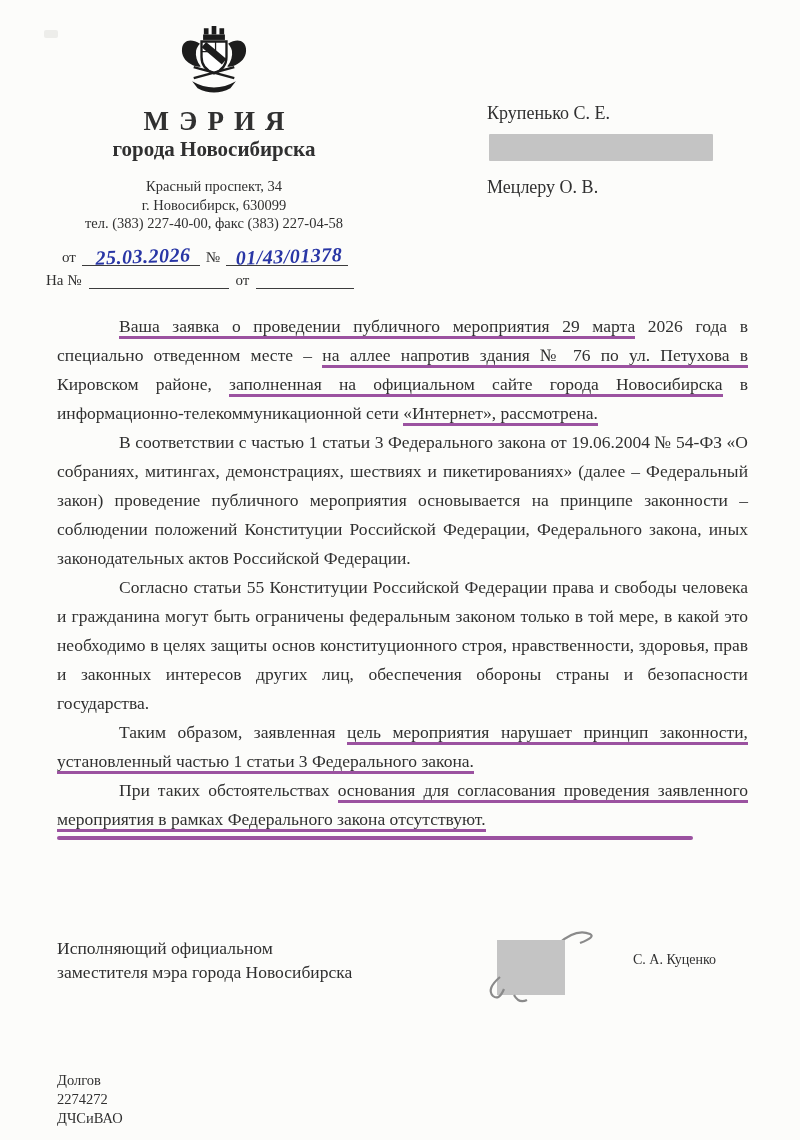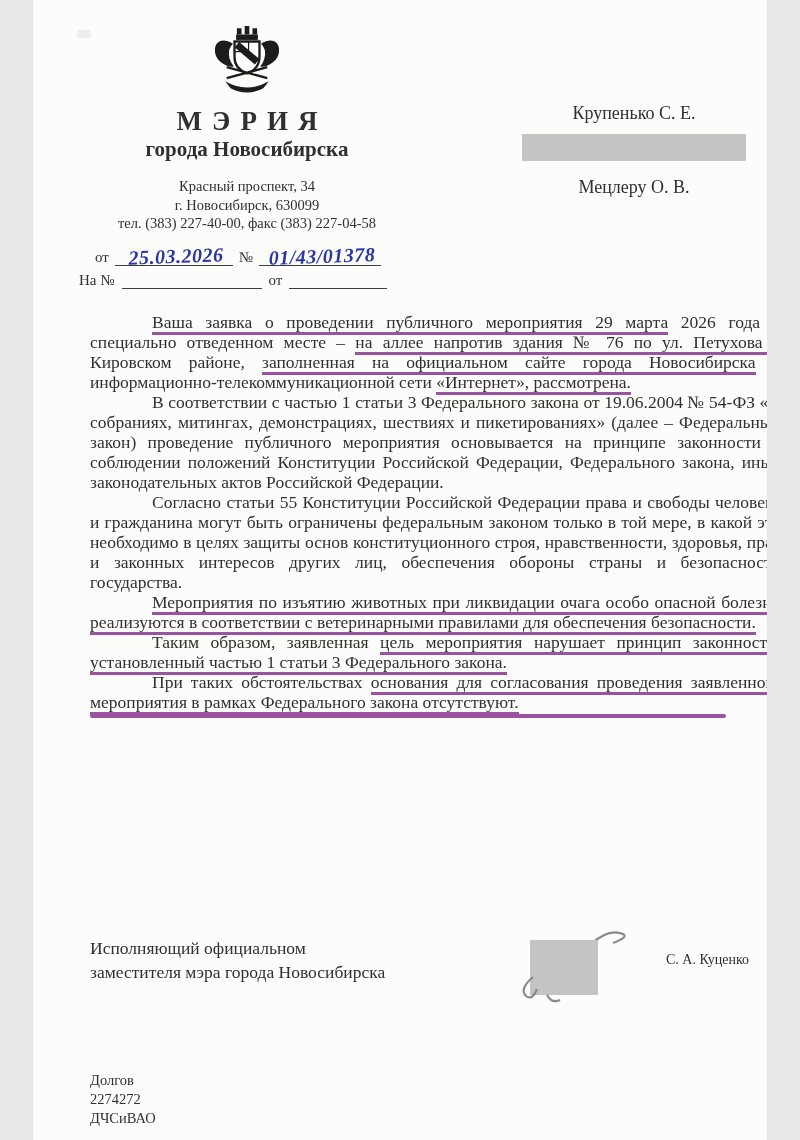--- a/index.html
+++ b/index.html
@@ -4,21 +4,21 @@
 <style>
   :root{
     --ul:#9b52a0;
     --ink:#2936a5;
     --redact:#c4c4c4;
     --text:#303030;
   }
   html,body{margin:0;padding:0;background:#e8e8e8;}
   .page{
     position:relative;
-    width:734px;height:1140px;
+    width:800px;height:1140px;
     background:#fcfcfa;
     margin:0 auto;
     overflow:hidden;
     font-family:"Liberation Serif", serif;
     color:var(--text);
   }
   .smudge{position:absolute;left:44px;top:30px;width:14px;height:8px;background:#ededea;border-radius:2px;}
 
   
   .letterhead{position:absolute;left:40px;top:22px;width:348px;text-align:center;}
@@ -32,27 +32,27 @@
   .hw-wrap.w1{width:118px;}
   .hw-wrap.w2{width:122px;}
   .hw{position:absolute;left:2px;bottom:-3px;width:100%;
       font-style:italic;font-weight:bold;color:var(--ink);
       font-size:20px;letter-spacing:0.5px;transform:rotate(-2deg);white-space:nowrap;}
   .refline{margin-top:4px;display:flex;align-items:flex-end;gap:7px;font-size:15px;padding-left:6px;}
   .refline .b1{width:140px;height:18px;}
   .refline .b2{width:98px;height:18px;}
 
   
-  .recipients{position:absolute;left:487px;top:103px;width:228px;text-align:center;font-size:18px;}
+  .recipients{position:absolute;left:487px;top:103px;width:228px;text-align:left;font-size:18px;}
   .redaction{width:224px;height:27px;background:var(--redact);margin:10px auto 0 auto;border-radius:1px;}
   .recipient2{margin-top:16px;}
 
   
   .body{position:absolute;left:57px;top:312px;width:691px;}
-  .para{margin:0;font-size:17.5px;line-height:20px;text-align:justify;text-indent:62px;}
+  .para{margin:0;font-size:17.5px;line-height:29px;text-align:justify;text-indent:62px;}
   .u{border-bottom:3.5px solid var(--ul);}
   .extra-ul{height:4px;background:var(--ul);width:92%;margin-top:2px;border-radius:2px;}
 
   
   .sig-left{position:absolute;left:57px;top:936px;font-size:17.5px;line-height:24px;}
   .sig-graphic{position:absolute;left:462px;top:922px;}
   .sig-name{position:absolute;left:633px;top:952px;font-size:14px;}
 
   
   .footer{position:absolute;left:57px;top:1071px;font-size:14.5px;line-height:19px;}
@@ -107,21 +107,20 @@
   <div class="recipients">
     <div>Крупенько С. Е.</div>
     <div class="redaction"></div>
     <div class="recipient2">Мецлеру О. В.</div>
   </div>
 
   <div class="body">
       <p class="para"><span class="u">Ваша заявка о проведении публичного мероприятия 29 марта</span><span> 2026 года в специально отведенном месте – </span><span class="u">на аллее напротив здания № 76 по ул. Петухова в</span><span> Кировском районе, </span><span class="u">заполненная на официальном сайте города Новосибирска</span><span> в информационно-телекоммуникационной сети </span><span class="u">«Интернет», рассмотрена.</span></p>
       <p class="para"><span>В соответствии с частью 1 статьи 3 Федерального закона от 19.06.2004 № 54-ФЗ «О собраниях, митингах, демонстрациях, шествиях и пикетированиях» (далее – Федеральный закон) проведение публичного мероприятия основывается на принципе законности – соблюдении положений Конституции Российской Федерации, Федерального закона, иных законодательных актов Российской Федерации.</span></p>
       <p class="para"><span>Согласно статьи 55 Конституции Российской Федерации права и свободы человека и гражданина могут быть ограничены федеральным законом только в той мере, в какой это необходимо в целях защиты основ конституционного строя, нравственности, здоровья, прав и законных интересов других лиц, обеспечения обороны страны и безопасности государства.</span></p>
-      <p class="para"><span class="u">Мероприятия по изъятию животных при ликвидации очага особо опасной болезни реализуются в соответствии с ветеринарными правилами для обеспечения безопасности.</span></p>
       <p class="para"><span>Таким образом, заявленная </span><span class="u">цель мероприятия нарушает принцип законности, установленный частью 1 статьи 3 Федерального закона.</span></p>
       <p class="para"><span>При таких обстоятельствах </span><span class="u">основания для согласования проведения заявленного мероприятия в рамках Федерального закона отсутствуют.</span></p>
       <div class="extra-ul"></div>
     </div>
 
   <div class="sig-left">
     <div>Исполняющий официальном</div>
     <div>заместителя мэра города Новосибирска</div>
   </div>
   <div class="sig-graphic">

